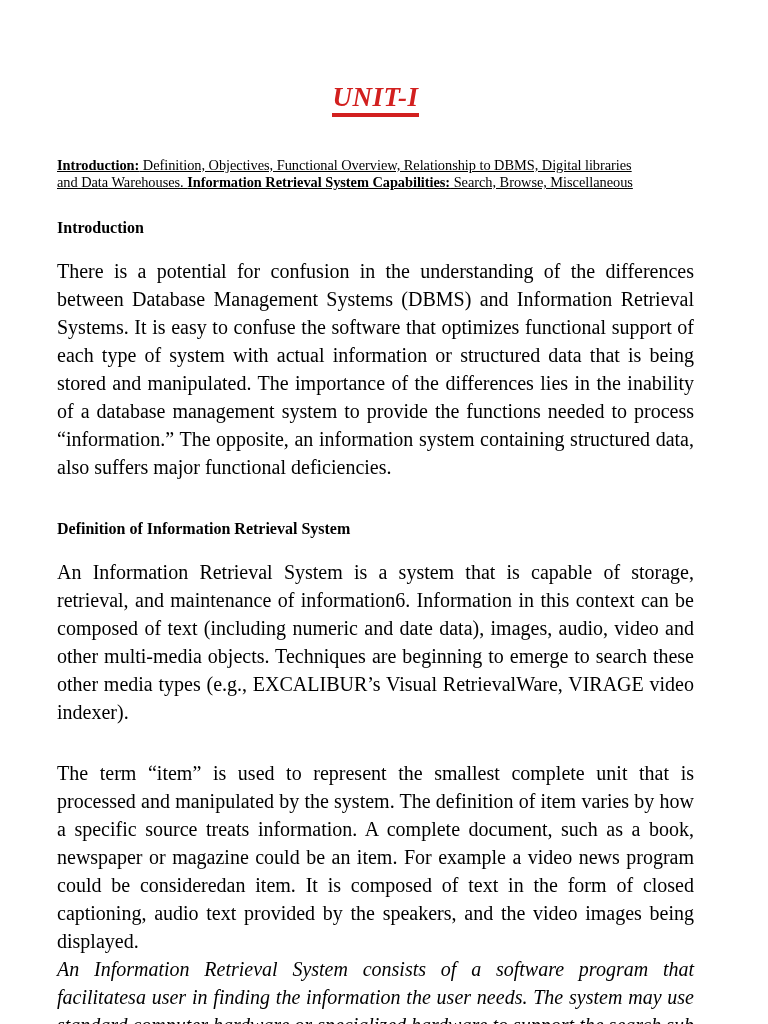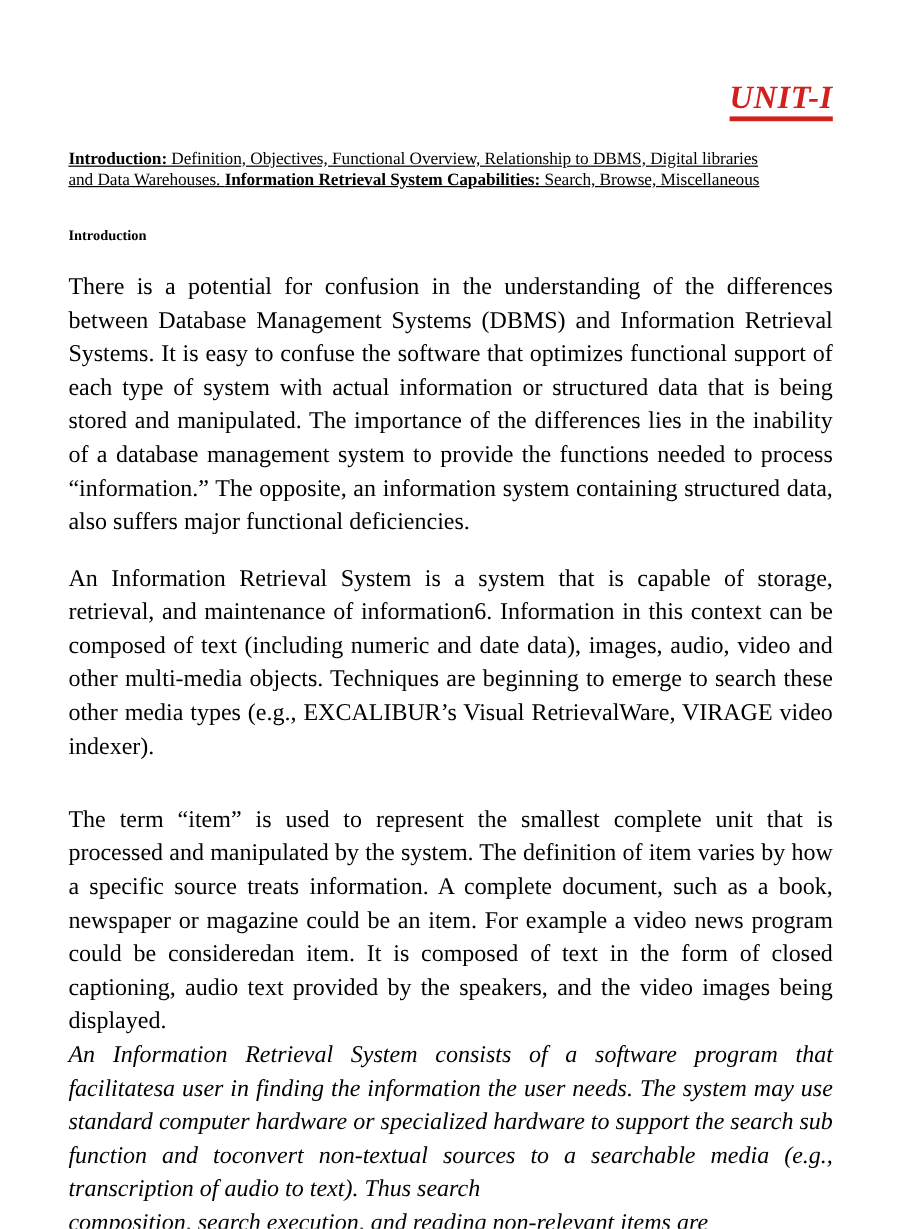--- a/index.html
+++ b/index.html
@@ -26,23 +26,23 @@
 
   .content {
     position: absolute;
     left: 57px;
     top: 0;
     width: 637px;
   }
 
   
   .doc-title {
-    margin: 0;
+    margin: 16px;
     padding: 0;
-    text-align: right;
+    text-align: center;
     font-size: 27px;
     font-weight: bold;
     font-style: italic;
     letter-spacing: 0.5px;
     color: #d2201f;
     line-height: 1.0;
     padding-top: 68px;
   }
   .doc-title .title-text {
     display: inline-block;
@@ -63,21 +63,21 @@
     text-decoration: underline;
   }
   .syllabus b {
     font-weight: bold;
   }
 
   
   .section-heading {
     margin: 0;
     padding: 0;
-    font-size: 12px;
+    font-size: 16px;
     font-weight: bold;
     line-height: 20px;
   }
   .heading-intro {
     padding-top: 27px;
   }
   .heading-definition {
     padding-top: 38px;
   }
 
@@ -109,20 +109,21 @@
     </h1>
 
     <p class="syllabus">
       <b>Introduction:</b><span> Definition, Objectives, Functional Overview, Relationship to DBMS, Digital libraries and Data Warehouses. </span><b>Information Retrieval System Capabilities:</b><span> Search, Browse, Miscellaneous</span>
     </p>
 
     <h2 class="section-heading heading-intro">Introduction</h2>
 
     <p class="body-par par-gap-lg">There is a potential for confusion in the understanding of the differences between Database Management Systems (DBMS) and Information Retrieval Systems. It is easy to confuse the software that optimizes functional support of each type of system with actual information or structured data that is being stored and manipulated. The importance of the differences lies in the inability of a database management system to provide the functions needed to process “information.” The opposite, an information system containing structured data, also suffers major functional deficiencies.</p>
 
+    <h2 class="section-heading heading-definition">Definition of Information Retrieval System</h2>
 
     <p class="body-par par-gap-lg">An Information Retrieval System is a system that is capable of storage, retrieval, and maintenance of information6. Information in this context can be composed of text (including numeric and date data), images, audio, video and other multi-media objects. Techniques are beginning to emerge to search these other media types (e.g., EXCALIBUR’s Visual RetrievalWare, VIRAGE video indexer).</p>
 
     <p class="body-par par-gap-xl">The term “item” is used to represent the smallest complete unit that is processed and manipulated by the system. The definition of item varies by how a specific source treats information. A complete document, such as a book, newspaper or magazine could be an item. For example a video news program could be consideredan item. It is composed of text in the form of closed captioning, audio text provided by the speakers, and the video images being displayed.</p>
 
     <p class="body-par par-tight">An Information Retrieval System consists of a software program that facilitatesa user in finding the information the user needs. The system may use standard computer hardware or specialized hardware to support the search sub function and toconvert non-textual sources to a searchable media (e.g., transcription of audio to text). Thus search</p>
 
     <p class="body-par no-justify par-tight">composition, search execution, and reading non-relevant items are</p>
 
   </div>

